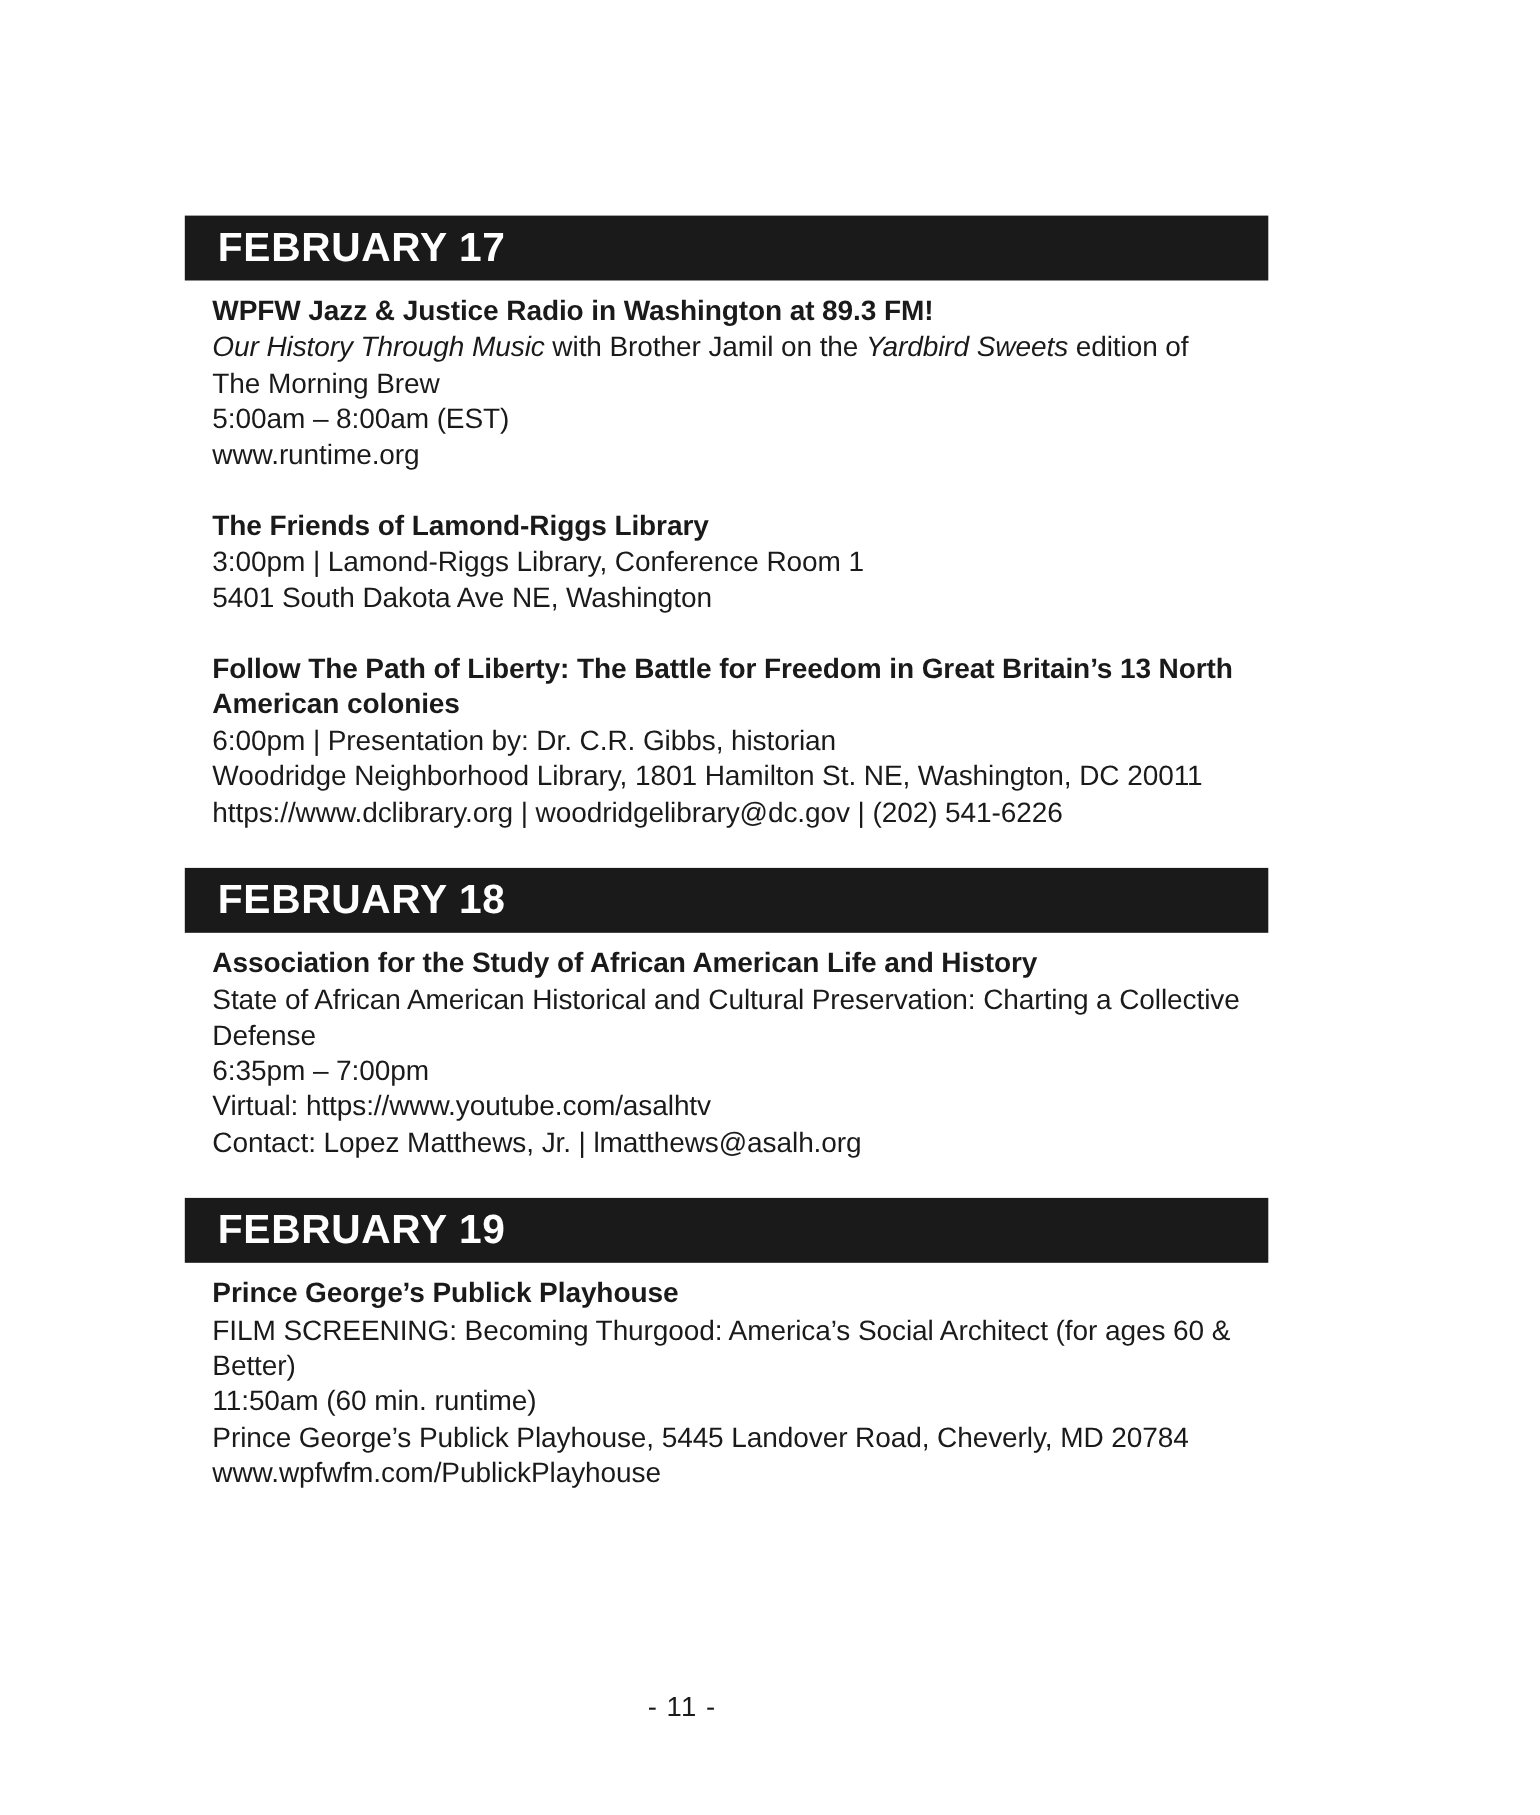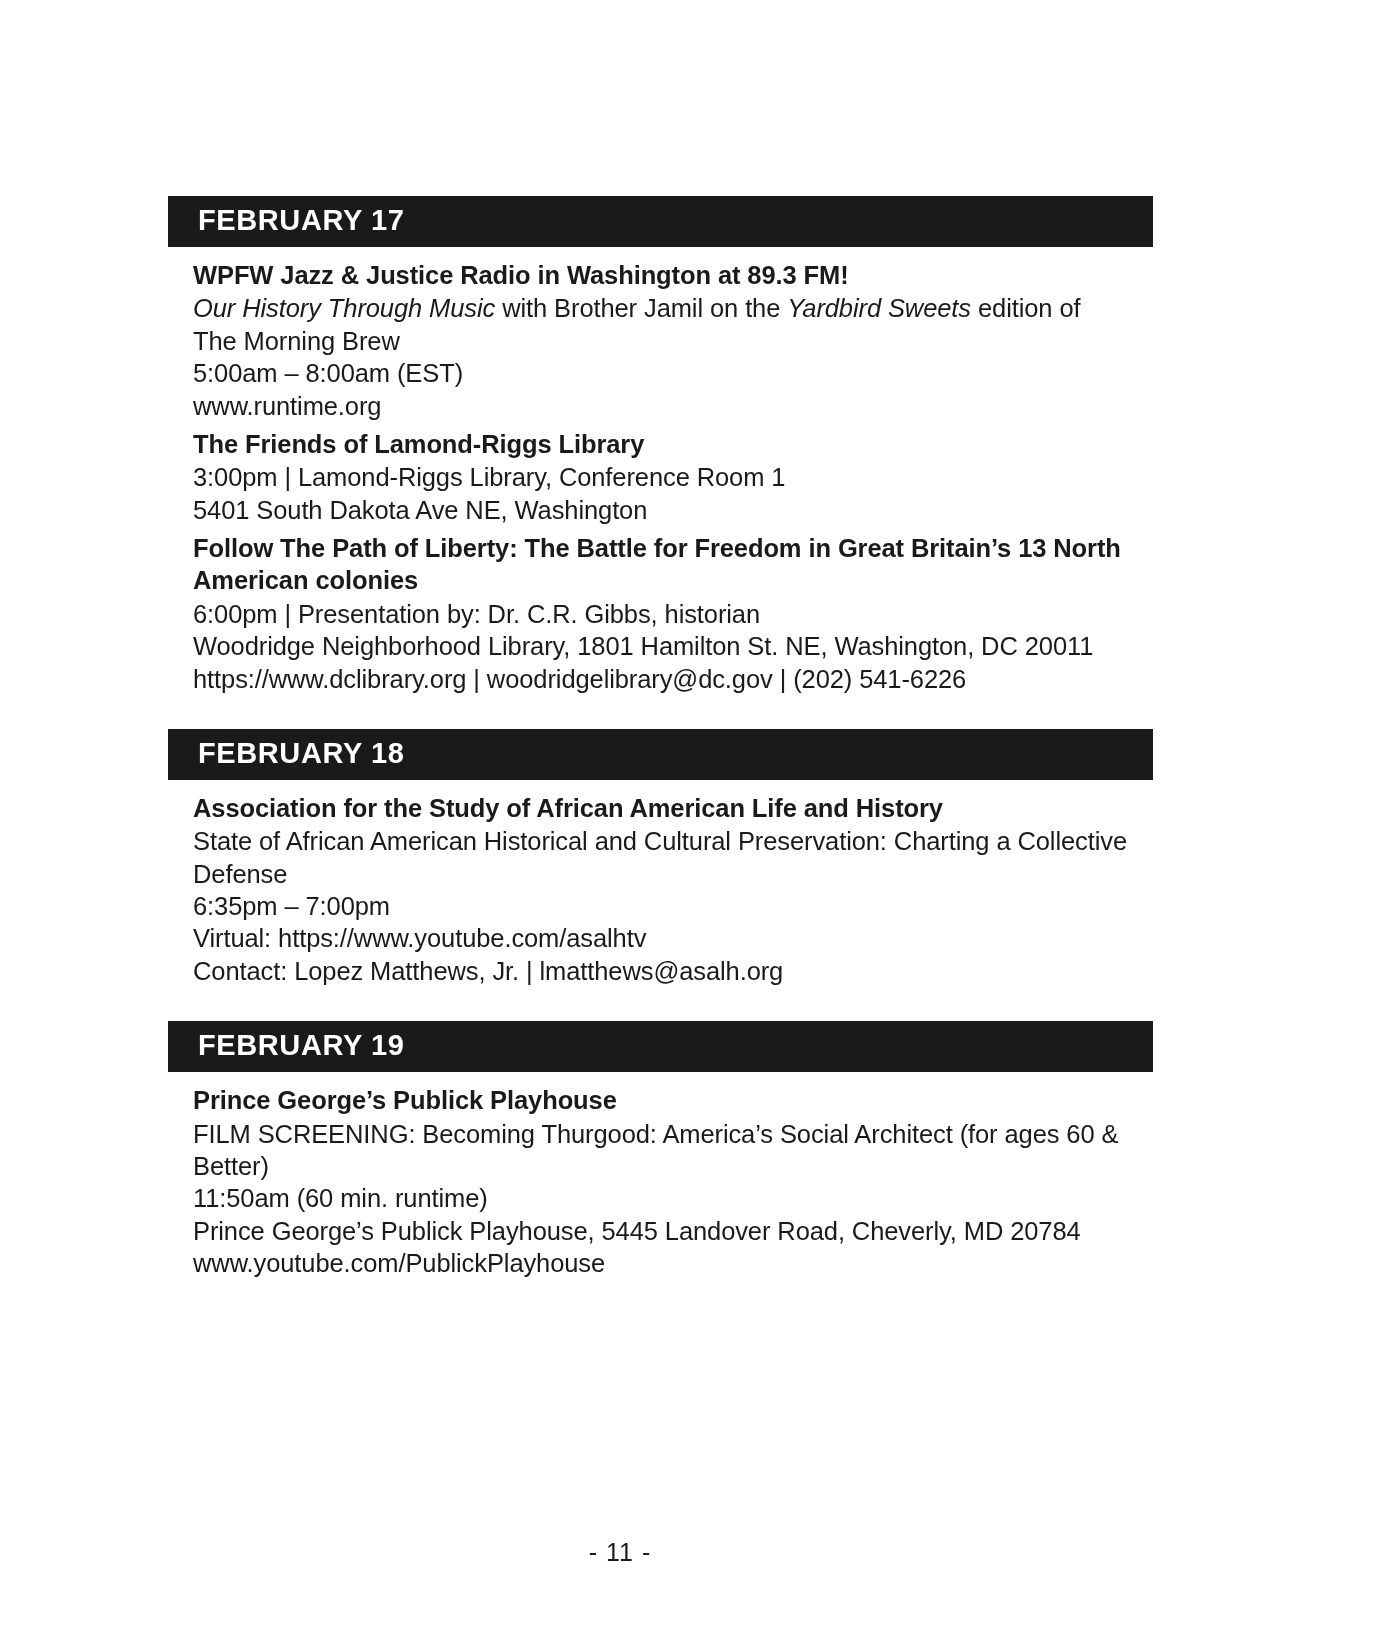--- a/index.html
+++ b/index.html
@@ -25,31 +25,31 @@
   .content {
     position: absolute;
     left: 168px;
     top: 196px;
     width: 985px;
   }
   .date-bar {
     background: #1a1a1a;
     color: #ffffff;
     font-weight: bold;
-    font-size: 29px;
+    font-size: 37px;
     letter-spacing: 0.6px;
     padding: 10px 0 12px 30px;
     line-height: 1.0;
     margin: 0;
   }
   .events {
     padding: 0 0 0 25px;
   }
   .event {
-    margin-top: 6px;
+    margin-top: 32px;
     margin-bottom: 0;
   }
   .event:first-child {
     margin-top: 12px;
   }
   .event-title {
     font-weight: bold;
     font-size: 25.5px;
     line-height: 1.27;
     margin: 0 0 1px 0;
@@ -123,19 +123,19 @@
         </div>
       </div>
       <div class="section">
         <div class="date-bar">FEBRUARY 19</div>
         <div class="events">
           <div class="event">
             <p class="event-title">Prince George’s Publick Playhouse</p>
             <p class="event-line"><span>FILM SCREENING: Becoming Thurgood: America’s Social Architect (for ages 60 &amp; Better)</span></p>
             <p class="event-line"><span>11:50am (60 min. runtime)</span></p>
             <p class="event-line"><span>Prince George’s Publick Playhouse, 5445 Landover Road, Cheverly, MD 20784</span></p>
-            <p class="event-line"><span>www.youtube.com/PublickPlayhouse</span></p>
+            <p class="event-line"><span>www.wpfwfm.com/PublickPlayhouse</span></p>
           </div>
         </div>
       </div>
     </div>
   <div class="page-number">- 11 -</div>
 </div>
 
 </body></html>

